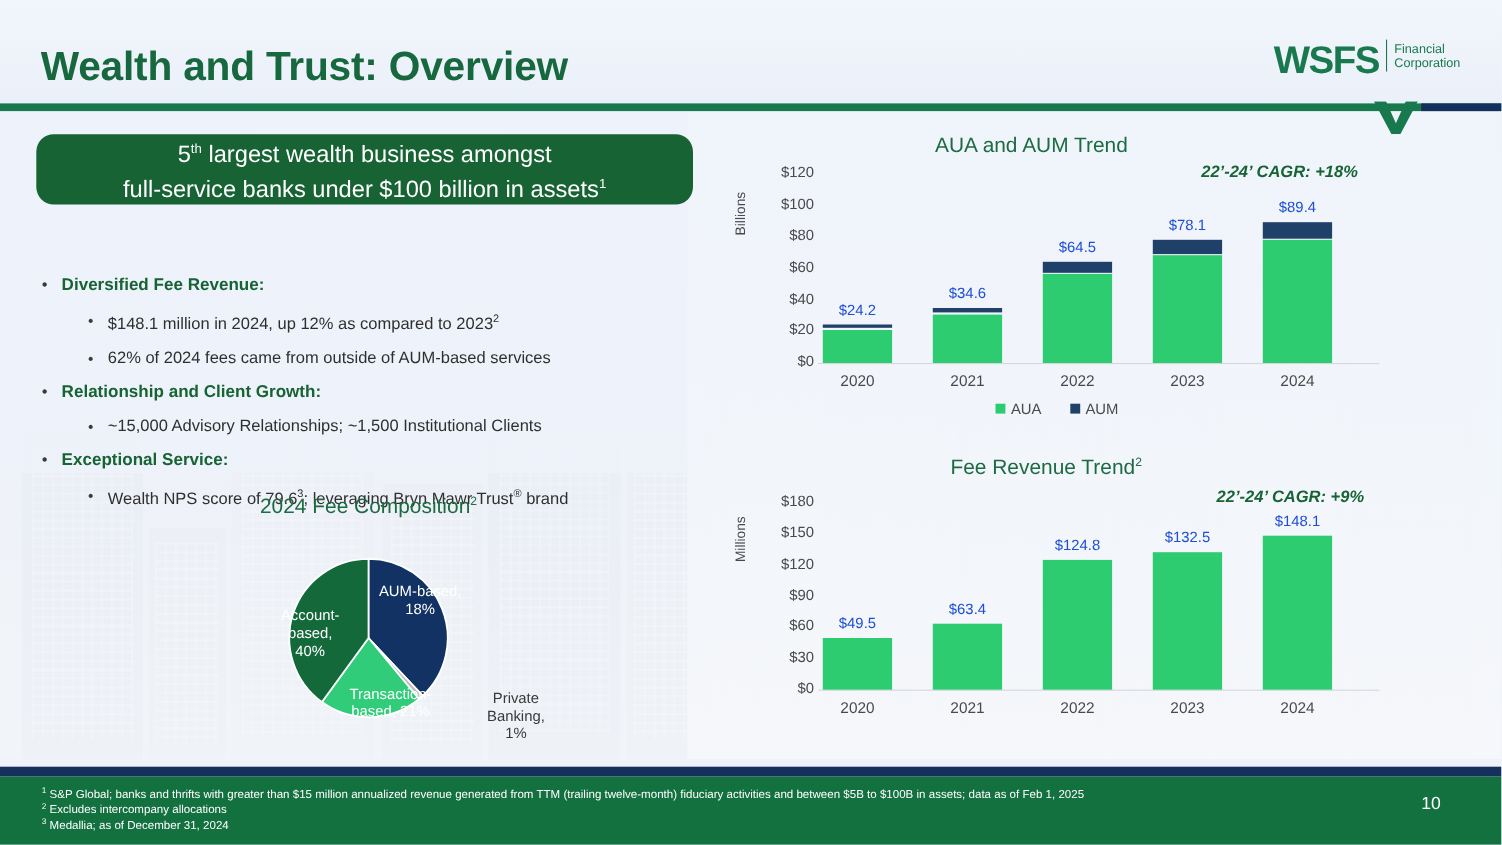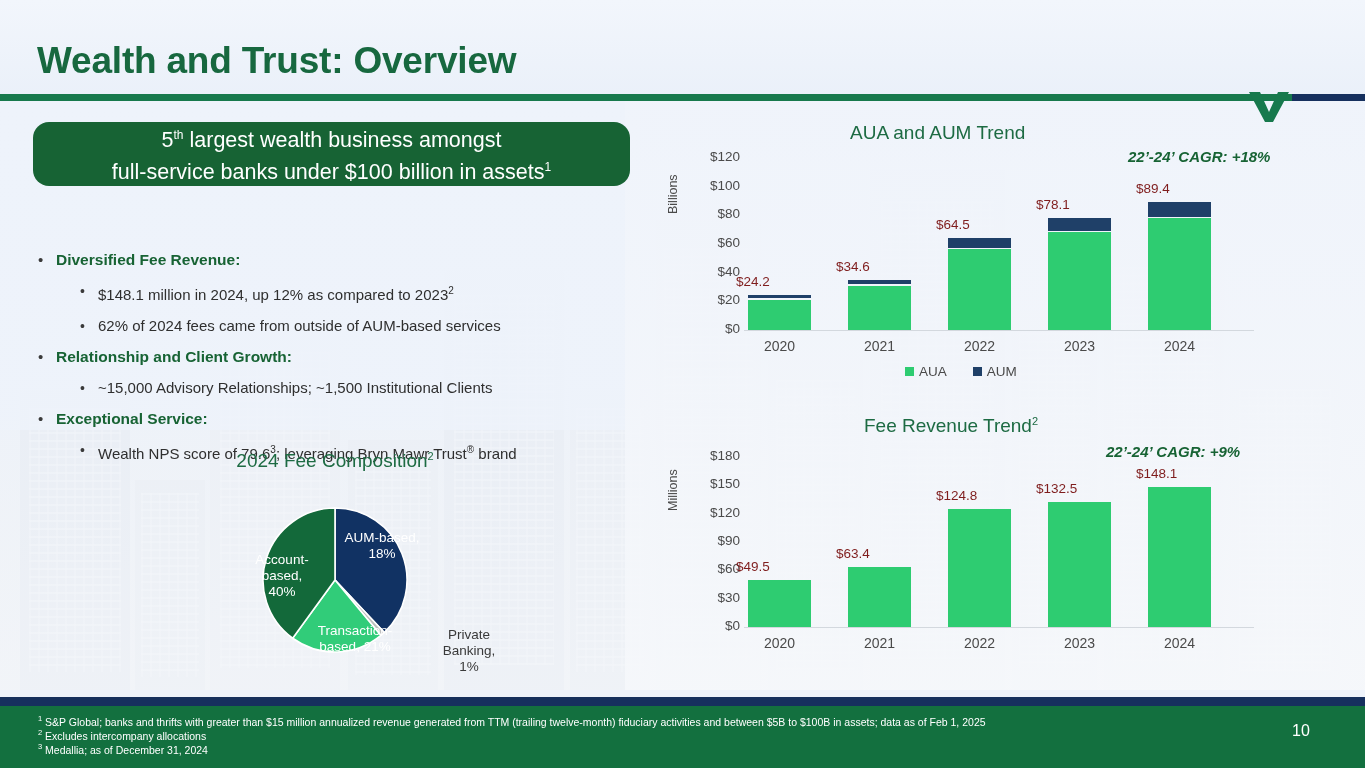--- a/index.html
+++ b/index.html
@@ -78,21 +78,21 @@
   .ch-title sup{font-size:11px;vertical-align:super;}
   .cagr{position:absolute;font-size:15px;font-weight:bold;font-style:italic;color:#176334;white-space:nowrap;}
   .axis-name{position:absolute;font-size:12.5px;color:#4a4a4a;transform:rotate(-90deg);
      transform-origin:left top;white-space:nowrap;}
   .ytick{position:absolute;font-size:13.5px;color:#4a4a4a;text-align:right;white-space:nowrap;}
   .xtick{position:absolute;font-size:14px;color:#4a4a4a;text-align:center;white-space:nowrap;}
   .baseline{position:absolute;background:#d3d8de;height:1px;}
   .bar{position:absolute;}
   .seg-aua{position:absolute;background:#2ecc71;left:0;width:100%;}
   .seg-aum{position:absolute;background:#1f4068;left:0;width:100%;}
-  .dlabel{position:absolute;font-size:13.5px;color:#7f1d1d;white-space:nowrap;}
+  .dlabel{position:absolute;font-size:13.5px;color:#1d4ed8;text-align:center;white-space:nowrap;}
   .legend{position:absolute;display:flex;gap:26px;align-items:center;}
   .lg{display:flex;align-items:center;gap:5px;font-size:13.5px;color:#4a4a4a;}
   .sw{width:9px;height:9px;display:inline-block;}
 
   
   .foot-navy{position:absolute;left:0;top:697px;width:1365px;height:9px;background:#16305e;}
   .foot{position:absolute;left:0;top:706px;width:1365px;height:62px;background:#13703f;}
   .fn{position:absolute;left:38px;font-size:10.5px;color:#ffffff;line-height:13px;white-space:nowrap;}
   .fn sup{font-size:7.5px;vertical-align:super;}
   .pageno{position:absolute;left:1292px;top:722px;font-size:16px;color:#ffffff;}
@@ -116,20 +116,27 @@
     <div class="bld" style="left:1012px;width:85px;height:380px;"></div>
     <div class="bld d" style="left:1104px;width:120px;height:450px;"></div>
     <div class="bld" style="left:1230px;width:110px;height:320px;"></div>
     <div class="bg-fade"></div>
     <div class="bg-fade2"></div>
     <div class="bg-fade3"></div>
   </div>
 
   <div class="header">
     <div class="title">Wealth and Trust: Overview</div>
+    <div class="logo">
+      <div class="logo-word">WSFS</div>
+      <div class="logo-sub">
+        <div>Financial</div>
+        <div>Corporation</div>
+      </div>
+    </div>
   </div>
   <div class="rule"></div>
   <div class="rule-navy"></div>
   <div class="wmark">
     <svg width="44" height="30" viewBox="0 0 44 30">
         <path d="M2 0 L13 0 L22 20 L31 0 L42 0 L26 30 L18 30 Z" fill="#17794d"></path>
       </svg>
   </div>
 
   <div class="pill">
@@ -202,21 +209,21 @@
         <div>Account-</div>
         <div>based,</div>
         <div>40%</div>
       </div>
     </div>
 
   <div class="chart" id="chart-aua" style="left:650px;top:122px;width:700px;height:260px;">
     <div class="ch-title" style="left:200px;top:0px;">
       <span>AUA and AUM Trend</span><sup></sup>
     </div>
-    <div class="cagr" style="left:442px;top:26px;margin-left:36px;">22’-24’ CAGR: +18%</div>
+    <div class="cagr" style="left:442px;top:26px;">22’-24’ CAGR: +18%</div>
     <div class="axis-name" style="left:16px;top:92px;">Billions</div>
   <div class="ytick" style="left: 28px; top: 27px; width: 62px;">$120</div>
       <div class="ytick" style="left: 28px; top: 55.6667px; width: 62px;">$100</div>
       <div class="ytick" style="left: 28px; top: 84.3333px; width: 62px;">$80</div>
       <div class="ytick" style="left: 28px; top: 113px; width: 62px;">$60</div>
       <div class="ytick" style="left: 28px; top: 141.667px; width: 62px;">$40</div>
       <div class="ytick" style="left: 28px; top: 170.333px; width: 62px;">$20</div>
       <div class="ytick" style="left: 28px; top: 199px; width: 62px;">$0</div>
       <div class="baseline" style="left: 94px; top: 208px; width: 510px;"></div>
       <div class="bar" style="left: 98px; width: 63px; top: 173.313px; height: 34.6867px;">

